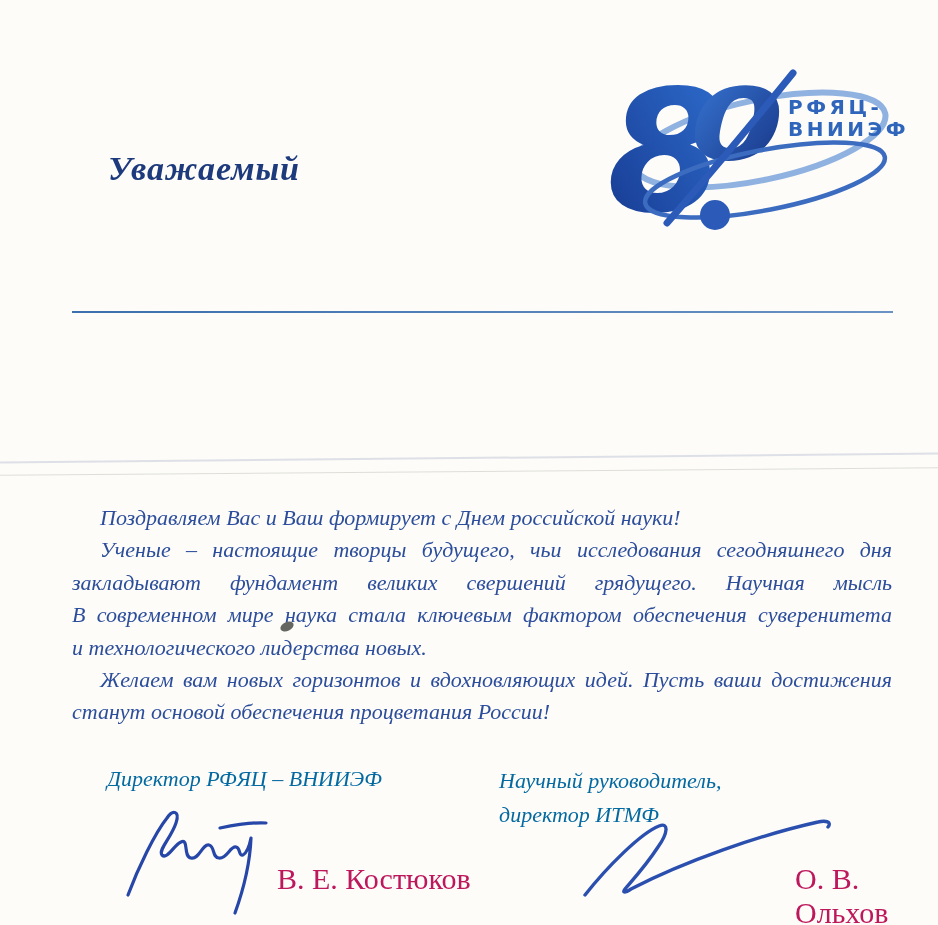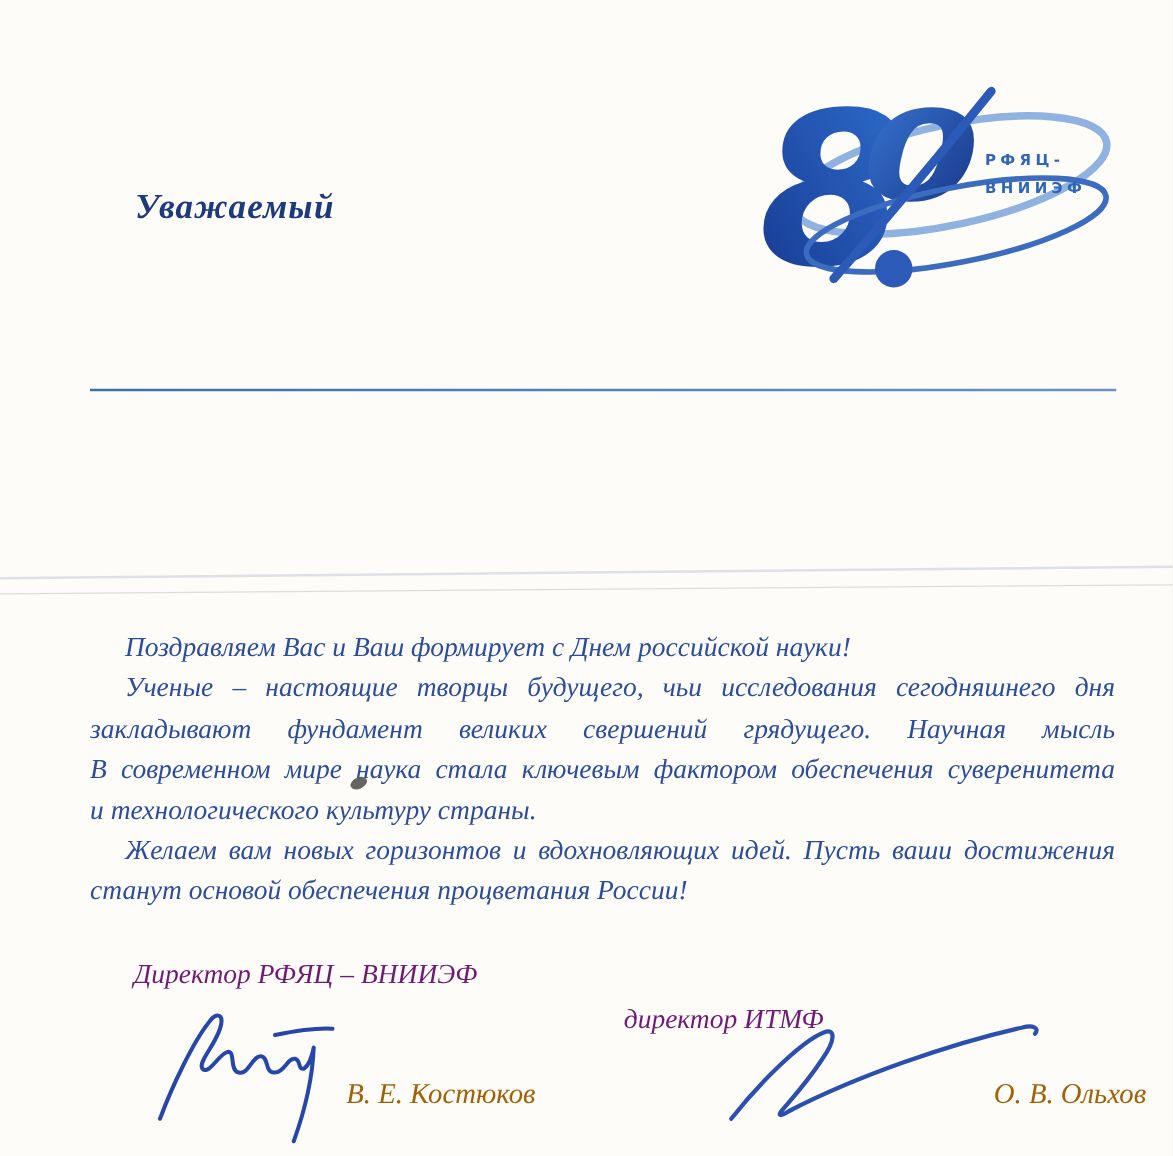--- a/index.html
+++ b/index.html
@@ -10,29 +10,29 @@
     position:relative;
     overflow:hidden;
   }
   .paper{
     position:absolute;left:0;top:0;width:938px;height:925px;
     background:#fdfcf8;
   }
   
   .logo-svg{position:absolute;left:595px;top:65px;width:300px;height:180px;}
   .logo-text{
-    position:absolute;left:788px;top:117px;
+    position:absolute;left:788px;top:96px;
     font-family:"DejaVu Sans", sans-serif;
-    font-weight:bold;font-size:12px;line-height:22px;
+    font-weight:bold;font-size:20px;line-height:22px;
     letter-spacing:3.5px;color:#2f66bb;
   }
   
   .salut1{
     position:absolute;left:108px;top:150px;
-    font-size:28px;font-weight:bold;font-style:italic;
+    font-size:34px;font-weight:bold;font-style:italic;
     color:#1d3a7c;letter-spacing:1px;
   }
   .salut2{
     position:absolute;left:105px;top:260px;
     font-size:37px;font-weight:bold;font-style:italic;
     color:#1d3a7c;letter-spacing:0.5px;
   }
   .rule{
     position:absolute;left:72px;top:311px;width:821px;height:2px;
     background:linear-gradient(90deg,#3c6fae,#6a93c4);
@@ -57,27 +57,27 @@
     font-size:22px;font-style:italic;color:#2b4d9b;
   }
   .line{
     height:32.4px;line-height:32.4px;
     white-space:normal;overflow:hidden;
   }
   .line.indent{text-indent:28px;}
   .line.just{text-align:justify;text-align-last:justify;text-justify:inter-word;}
   
   .sig-title{
-    position:absolute;font-size:22px;font-style:italic;color:#701a75;
+    position:absolute;font-size:22px;font-style:italic;color:#0369a1;
   }
   .sig-title.left{left:107px;top:766px;}
   .sig-title.right1{left:499px;top:768px;}
   .sig-title.right2{left:499px;top:802px;}
   .sig-name{
-    position:absolute;font-size:23px;font-style:italic;color:#a16207;
+    position:absolute;font-size:30px;color:#be185d;
   }
   .sig-name.left{left:277px;top:862px;}
   .sig-name.right{left:795px;top:862px;}
   .autograph-left{position:absolute;left:110px;top:798px;width:170px;height:122px;}
   .autograph-right{position:absolute;left:555px;top:805px;width:300px;height:110px;}
 </style>
 </head>
 <body>
 
 <div class="paper">
@@ -120,33 +120,34 @@
 
   <div class="fold1"></div>
   <div class="fold2"></div>
   <div class="smudge"></div>
 
   <div class="body-text">
     <div class="line indent">Поздравляем Вас и Ваш формирует с Днем российской науки!</div>
     <div class="line indent just">Ученые – настоящие творцы будущего, чьи исследования сегодняшнего дня</div>
     <div class="line just">закладывают фундамент великих свершений грядущего. Научная мысль</div>
     <div class="line just">В современном мире наука стала ключевым фактором обеспечения суверенитета</div>
-    <div class="line">и технологического культуру страны.</div>
+    <div class="line">и технологического лидерства новых.</div>
     <div class="line indent just">Желаем вам новых горизонтов и вдохновляющих идей. Пусть ваши достижения</div>
     <div class="line">станут основой обеспечения процветания России!</div>
   </div>
 
   <div class="sig-title left">Директор РФЯЦ – ВНИИЭФ</div>
   <svg class="autograph-left" viewBox="0 0 170 122" aria-hidden="true">
     <g fill="none" stroke="#2646a8" stroke-width="3.2" stroke-linecap="round" stroke-linejoin="round">
       <path d="M 18,97 C 28,70 45,35 57,20 C 63,11 70,13 66,25 C 61,40 48,52 52,57 C 57,62 64,47 71,44 C 79,40 73,59 81,60 C 89,62 92,46 99,47 C 105,48 102,60 109,60 C 117,61 120,48 126,49 C 131,50 128,58 133,57 C 138,54 140,45 141,40 C 140,65 134,90 125,115"></path>
       <path d="M 110,30 C 125,27 142,24 156,25"></path>
     </g>
   </svg>
   <div class="sig-name left">В. Е. Костюков</div>
 
+  <div class="sig-title right1">Научный руководитель,</div>
   <div class="sig-title right2">директор ИТМФ</div>
   <svg class="autograph-right" viewBox="0 0 300 110" aria-hidden="true">
     <path d="M 30,90 C 52,62 86,28 104,21 C 114,17 113,28 103,42 C 90,62 74,79 70,84 C 67,88 70,88 76,84 C 130,56 205,30 263,17 C 271,15 277,17 273,22" fill="none" stroke="#2a4fae" stroke-width="3.4" stroke-linecap="round" stroke-linejoin="round"></path>
   </svg>
   <div class="sig-name right">О. В. Ольхов</div>
 
 </div>
 
 </body></html>

